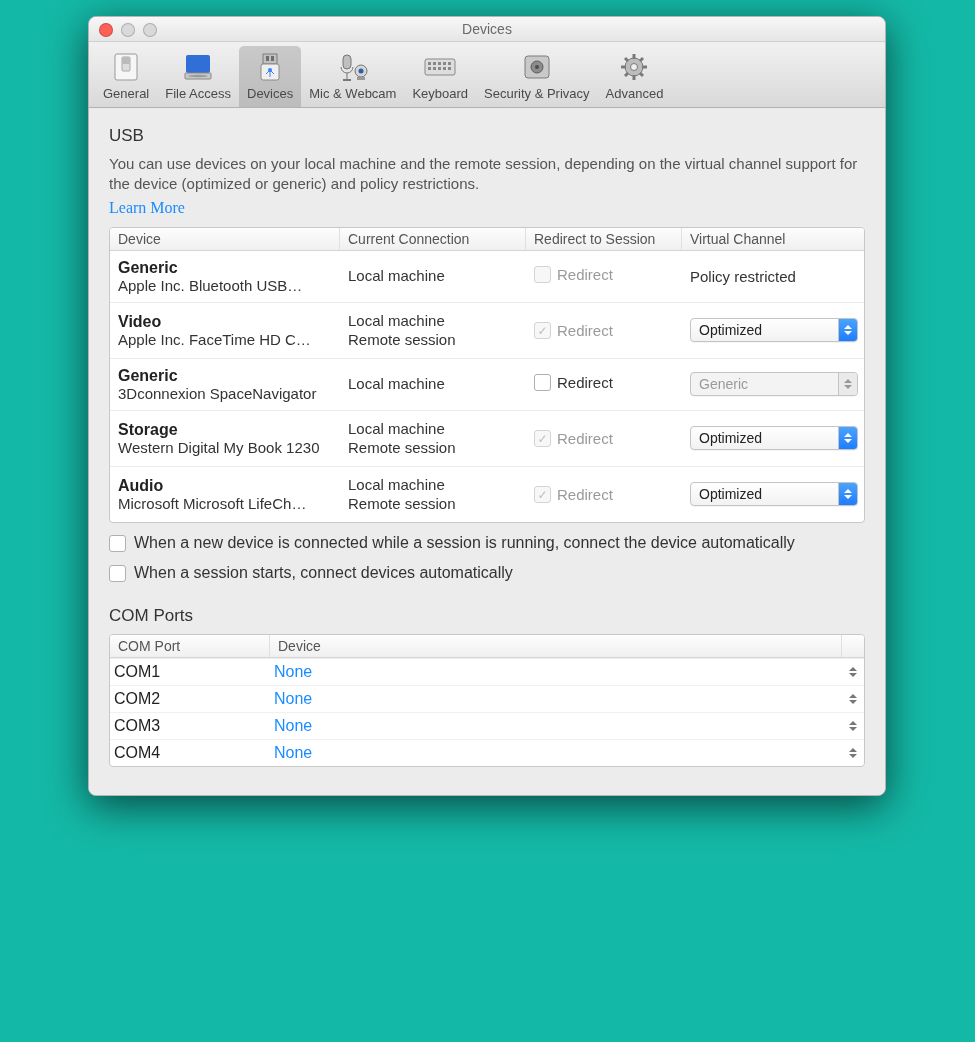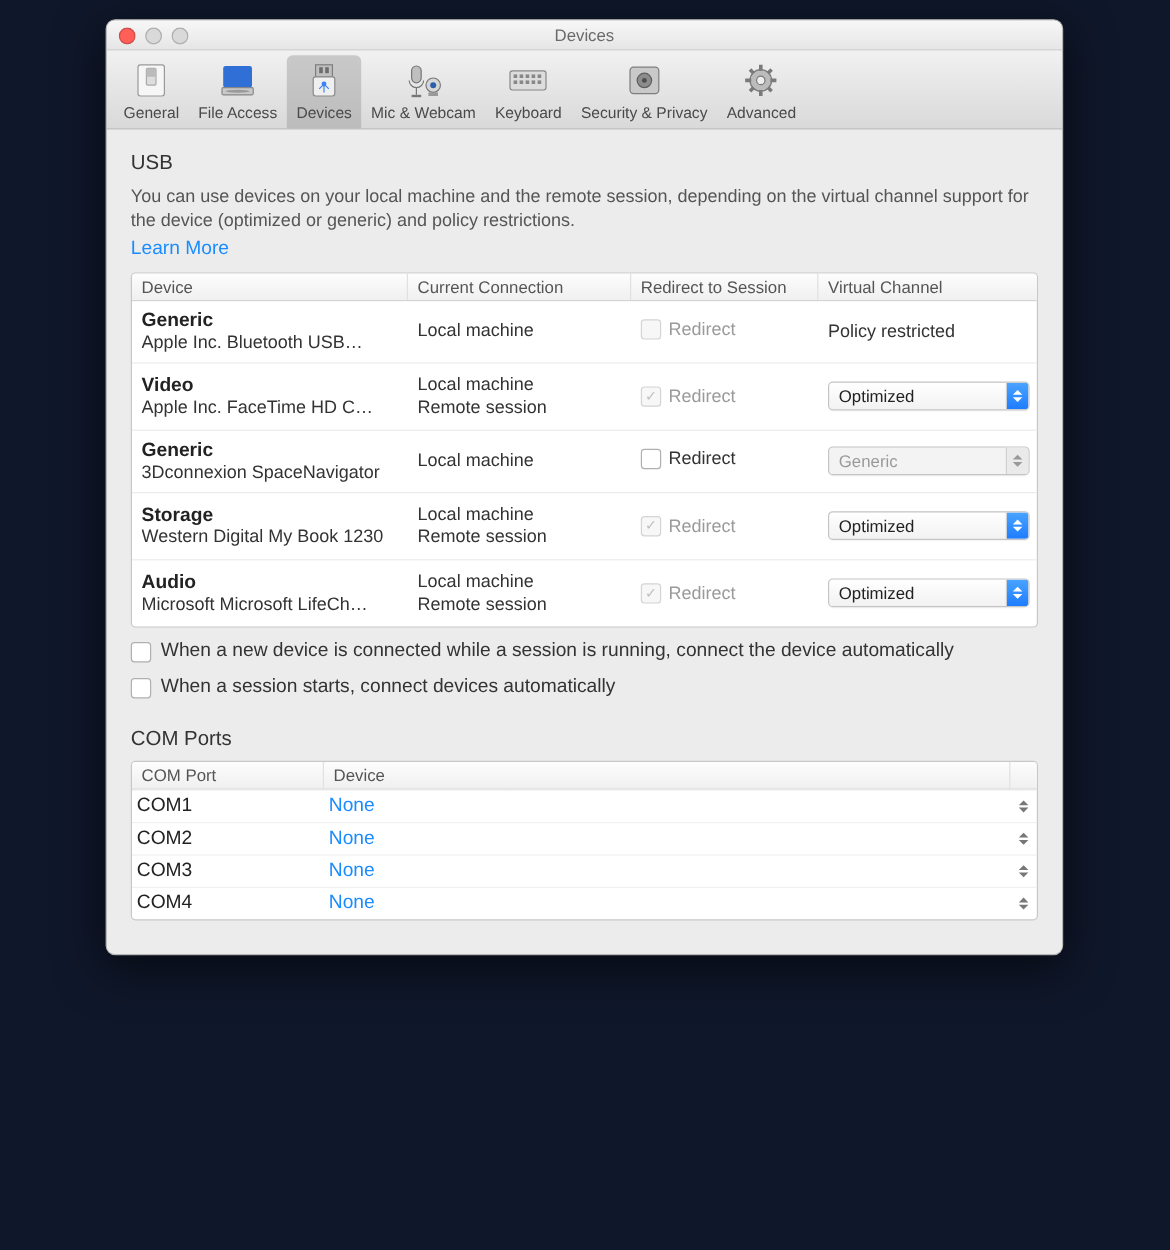--- a/index.html
+++ b/index.html
@@ -7,21 +7,21 @@
     padding: 0;
     background: #000;
     font-family: -apple-system, "Helvetica Neue", Helvetica, Arial, sans-serif;
     font-size: 16px;
     color: #222;
   }
   .screen {
     width: 975px;
     height: 1042px;
     position: relative;
-    background: #0f172a;
+    background: #14b8a6;
   }
   .window {
     position: absolute;
     left: 88px;
     top: 16px;
     width: 796px;
     border-radius: 8px;
     overflow: hidden;
     box-shadow: 0 10px 40px rgba(0,0,0,0.6);
     background: #ececec;
@@ -94,21 +94,21 @@
     font-size: 17px;
     font-weight: 400;
     color: #333;
   }
   .desc {
     font-size: 15px;
     color: #555;
     margin: 0 0 4px 0;
     line-height: 1.35;
   }
-  a.link { color: #1a8cff; text-decoration: none; font-size: 16px; }
+  a.link { color: #1a8cff; text-decoration: none; font-size: 16px; font-family: Liberation Serif, serif; }
 
   
   .dev-table {
     margin-top: 10px;
     border: 1px solid #c8c8c8;
     border-radius: 4px;
     background: #fff;
     overflow: hidden;
   }
   .dev-head, .dev-row {

